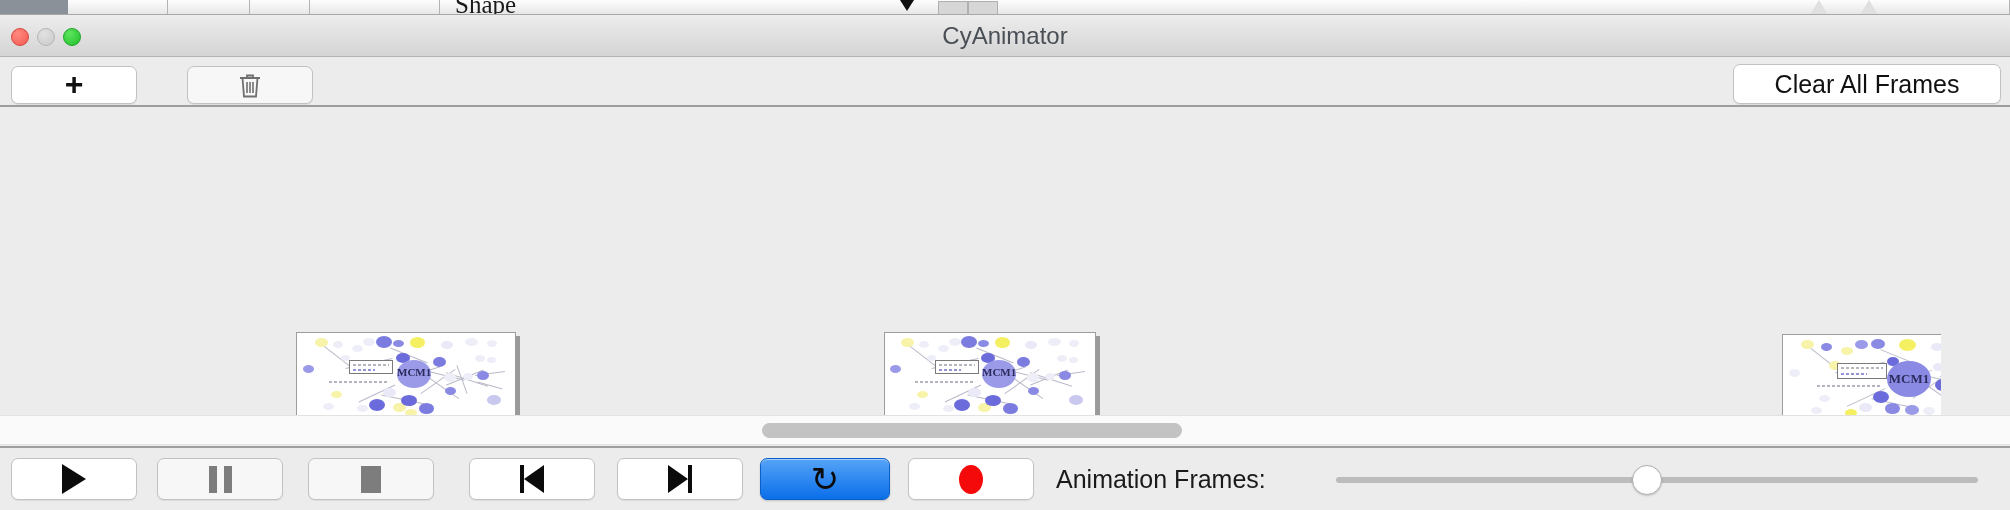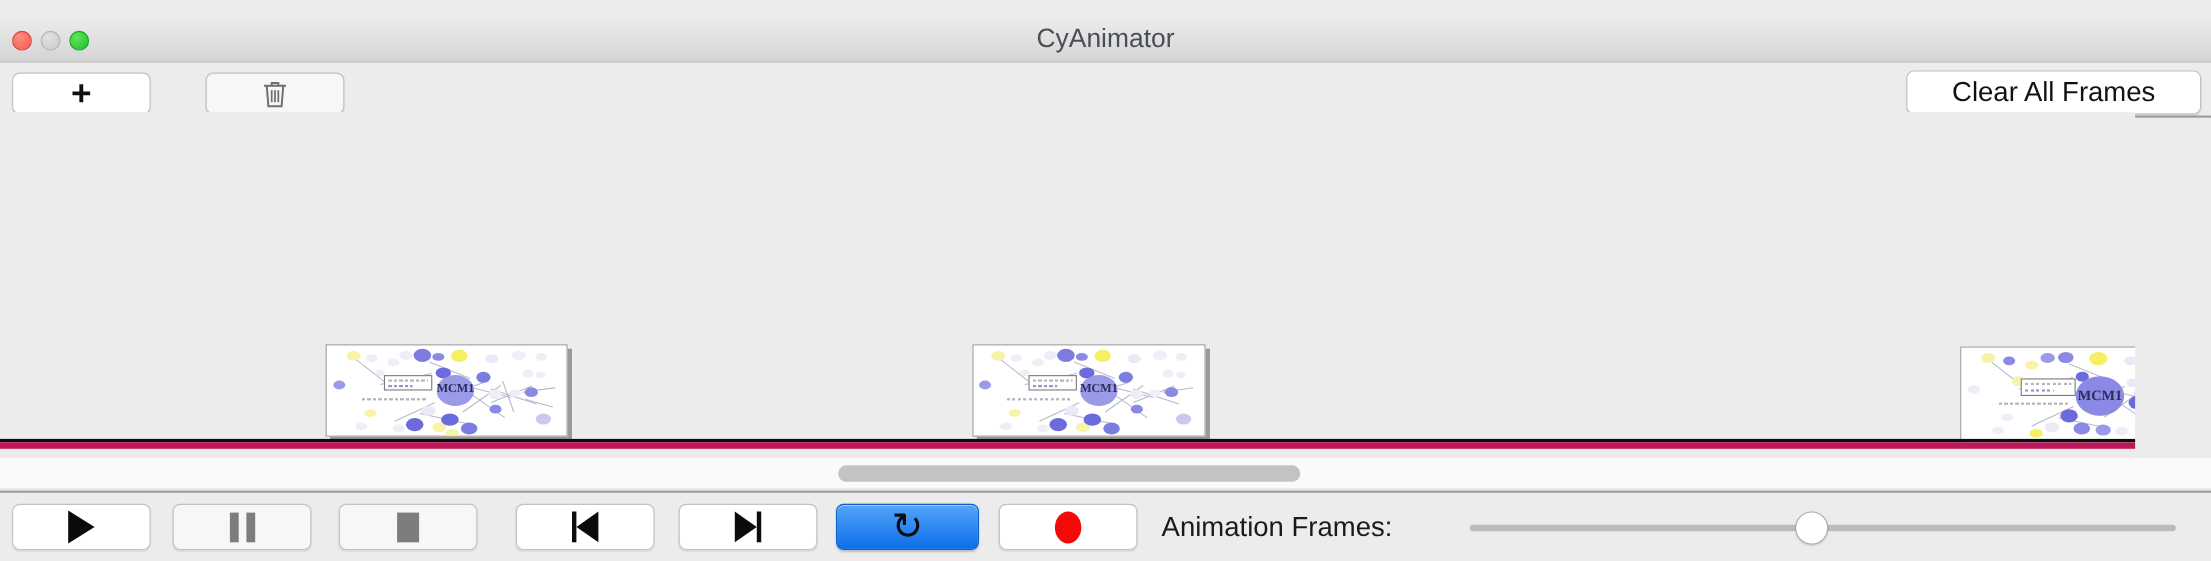--- a/index.html
+++ b/index.html
@@ -72,21 +72,21 @@
   #add-frame-button  { left: 11px;  top: 9px; width: 126px; height: 38px; }
   #delete-frame-button { left: 187px; top: 9px; width: 126px; height: 38px; }
   #clear-all-frames-button {
     right: 9px; top: 7px; width: 268px; height: 40px;
     font-size: 25px; color: #111;
   }
   .plus-glyph { font-size: 32px; font-weight: bold; line-height: 0.8; }
 
   
   .timeline {
-    position: absolute; left: 0; top: 102px; width: 1941px; height: 306px;
+    position: absolute; left: 0; top: 121px; width: 1941px; height: 306px;
     background: #ececec;
     border-bottom: 6px solid #be185d;
     overflow: hidden;
   }
   
   .frame-thumb {
     position: absolute;
     background: #fff;
     border: 1px solid #9d9d9d;
     box-shadow: 4px 4px 0 #9a9a9a;
@@ -178,20 +178,35 @@
     position: absolute; top: 17px; width: 30px; height: 30px;
     background: #fff; border: 1px solid #aeaeae; border-radius: 50%;
     box-shadow: 0 1px 2px rgba(0,0,0,.18);
   }
 </style>
 </head>
 <body>
 
 <div id="app">
 
+  <div class="bg-window">
+    <div class="bg-tabstrip"></div>
+    <div class="bg-dark"></div>
+    <div class="bg-seg" style="left:68px;width:100px;"></div>
+    <div class="bg-seg" style="left:190px;width:60px;"></div>
+    <div class="bg-seg" style="left:250px;width:60px;"></div>
+    <div class="bg-seg" style="left:310px;width:130px;"></div>
+    <div class="bg-shape">Shape</div>
+    <div class="bg-caret"></div>
+    <div class="bg-box" style="left:938px;"></div>
+    <div class="bg-box" style="left:968px;"></div>
+    <div class="bg-tri" style="left:1810px;"></div>
+    <div class="bg-tri" style="left:1860px;"></div>
+    <div class="bg-seg" style="left:1900px;width:110px;"></div>
+  </div>
 
   <div class="titlebar">
     <div class="window-title">CyAnimator</div>
     <div class="traffic">
       <div class="dot red"></div>
       <div class="dot yellow"></div>
       <div class="dot green"></div>
     </div>
   </div>
 

